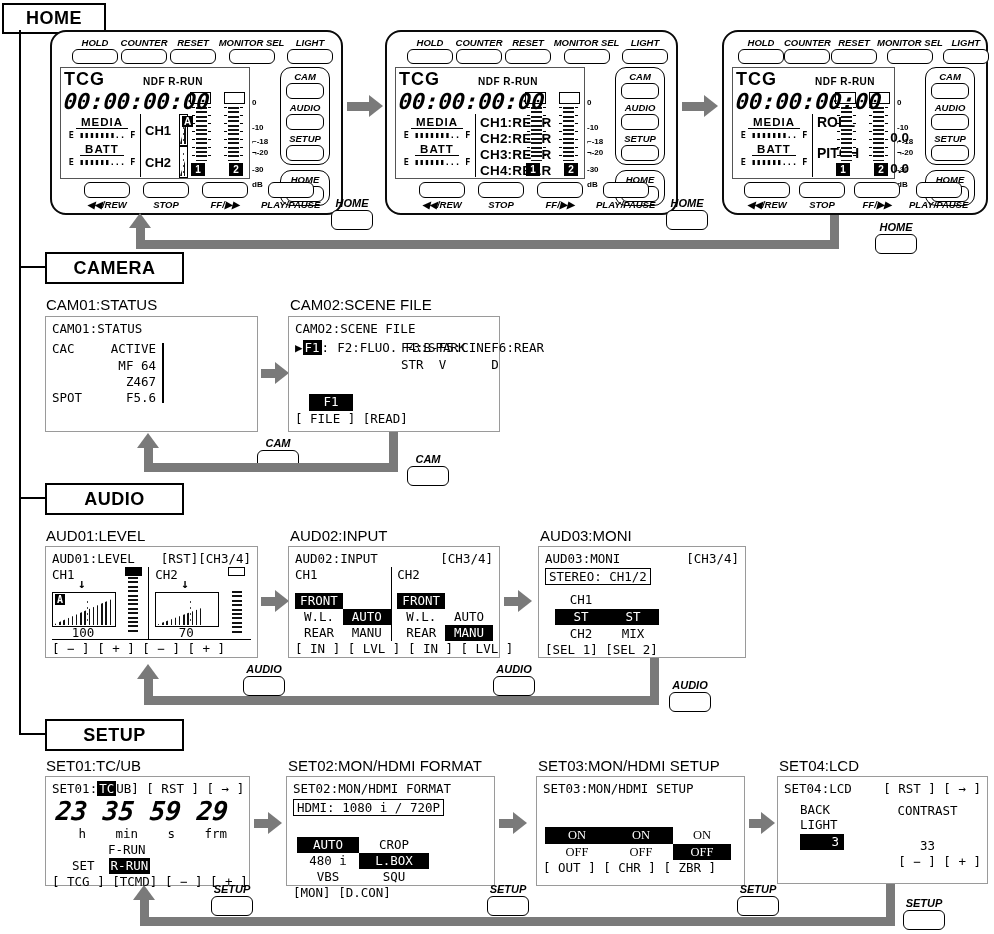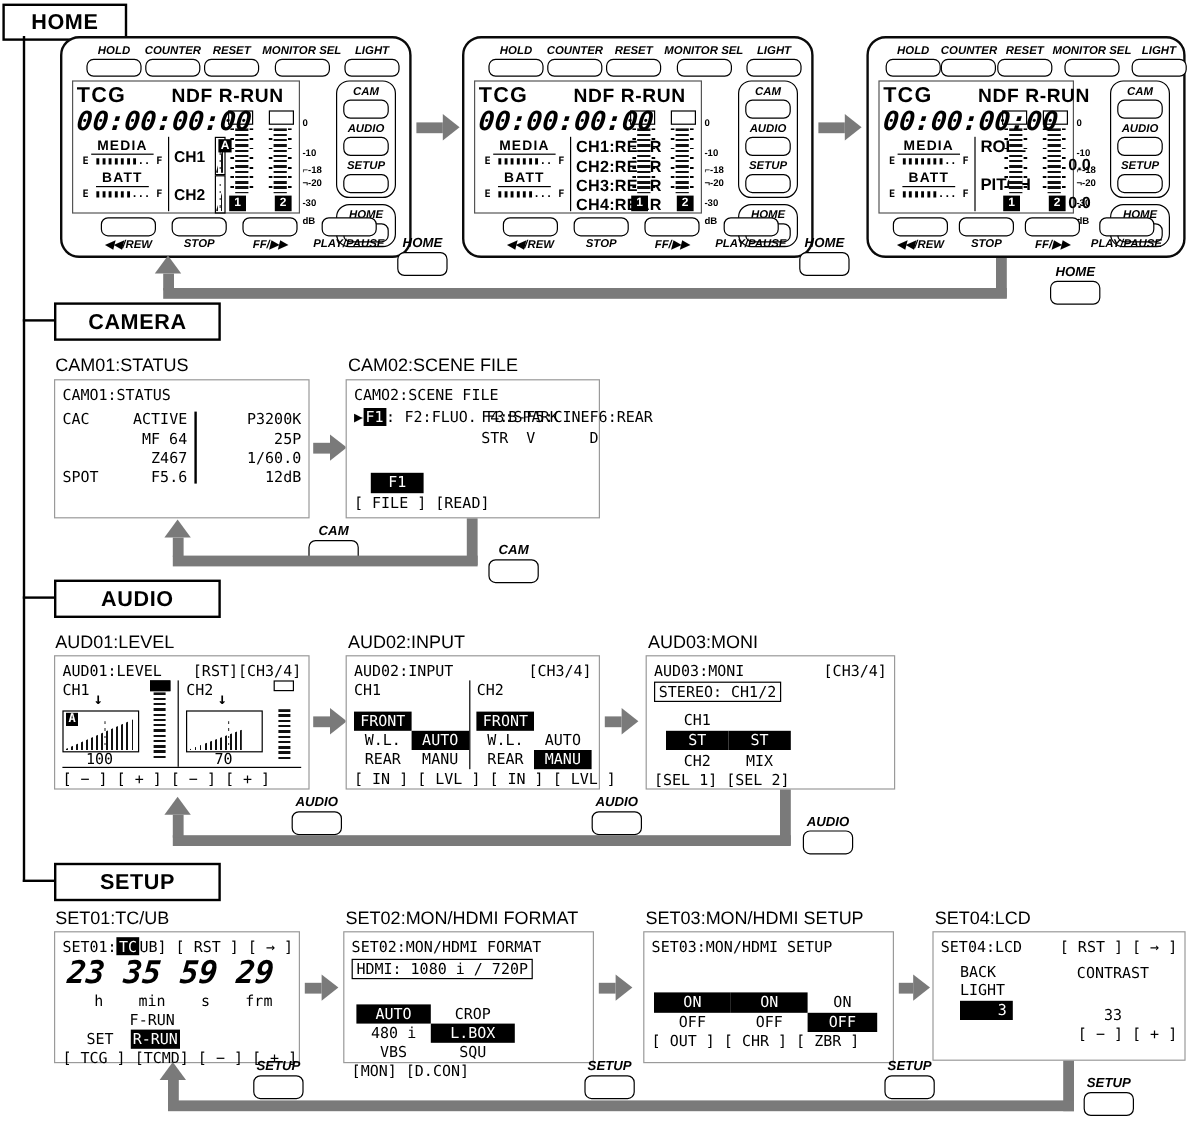--- a/index.html
+++ b/index.html
@@ -20,21 +20,21 @@
          padding:5px 8px 3px;box-sizing:border-box;}
   .btn{border:1.6px solid #000;border-radius:6px;background:#fff;box-sizing:border-box;}
   .stack{display:flex;flex-direction:column;align-items:center;gap:1px;}
   .blabel{font-size:9.5px;font-weight:bold;white-space:nowrap;font-style:italic;}
   .panel-top{display:flex;justify-content:space-between;align-items:flex-end;padding:0 0 3px 12px;}
   .top-btn{width:46px;height:15px;}
   .panel-mid{display:flex;flex:1;gap:2px;min-height:0;}
   .lcd{border:1.5px solid #555;flex:1;display:flex;flex-direction:column;padding:1px 3px;min-width:0;}
   .lcd-head{display:flex;align-items:baseline;}
   .mode{font-size:18px;font-weight:bold;letter-spacing:1px;}
-  .ndf{font-size:16px;font-weight:bold;margin-left:38px;letter-spacing:.5px;white-space:nowrap;text-align:center;}
+  .ndf{font-size:10px;font-weight:bold;margin-left:38px;letter-spacing:.5px;white-space:nowrap;text-align:center;}
   .lcd-grid{display:flex;flex:1;min-height:0;}
   .lcd-left{flex:1;display:flex;flex-direction:column;min-width:0;}
   .sevenseg{font-family:"DejaVu Sans Mono",monospace;font-style:italic;font-weight:bold;transform:skewX(-5deg);white-space:nowrap;}
   .tc-main{font-size:22px;letter-spacing:0;line-height:1.05;}
   .lcd-body{flex:1;display:flex;margin-top:1px;min-height:0;}
   .gaugecol{width:76px;border-right:1.5px solid #000;display:flex;flex-direction:column;align-items:center;padding-top:2px;}
   .glabel{font-size:11.5px;font-weight:bold;letter-spacing:1px;border-bottom:1.5px solid #000;padding:0 5px;}
   .gauge{font-family:"DejaVu Sans Mono",monospace;font-size:8.5px;font-weight:bold;margin:1px 0 3px;white-space:nowrap;}
   .centercol{flex:1;padding:0 0 0 4px;min-width:0;}
   .meterscol{width:58px;display:flex;flex-direction:column;align-items:center;padding-top:2px;}
@@ -116,21 +116,21 @@
   
   .s1-digits{font-size:26px;margin:1px 0 0 4px;line-height:1.05;}
   .s1-units{display:flex;width:178px;margin-left:8px;}
   .s1-units span{flex:1;text-align:center;}
   .s1-frun{margin-left:56px;}
   .s1-setrow{margin-left:20px;display:flex;gap:14px;}
   
   .s2-hdmi{margin:3px 0 20px;}
   .hdmi-box{border:1px solid #000;padding:0 3px;}
   .s2-grid{display:grid;grid-template-columns:62px 70px;margin-left:4px;text-align:center;}
-  .s3-grid{display:grid;grid-template-columns:64px 64px 58px;margin:30px 0 0 2px;text-align:center;}
+  .s3-grid{display:grid;grid-template-columns:64px 64px 58px;margin:30px 0 0 2px;text-align:center;font-family:Liberation Serif, serif;}
   
   .s4-grid{display:flex;margin-top:6px;}
   .s4-left{width:90px;display:flex;flex-direction:column;padding-left:16px;box-sizing:border-box;}
   .invblock{display:inline-block;background:#000;color:#fff;width:44px;text-align:right;padding-right:5px;margin-top:2px;box-sizing:border-box;}
   .s4-right{flex:1;display:flex;flex-direction:column;align-items:center;}
   .s4-right .val{margin-top:18px;}
   .s4-left .bl{line-height:1.15;}
   
   .retkey .blabel{font-size:11px;}
   .ret-btn{width:42px;height:20px;}
@@ -575,26 +575,20 @@
         <div class="c1-row">
             <span></span>
             <span>Z467</span>
           </div>
         <div class="c1-row">
             <span>SPOT</span>
             <span>F5.6</span>
           </div>
       </div>
       <div class="c1-div"></div>
-      <div class="c1-right">
-        <span>P3200K</span>
-        <span>25P</span>
-        <span>1/60.0</span>
-        <span>12dB</span>
-      </div>
     </div>
   </div>
 
   <div class="abs arrow-r" style="left:261px;top:362px;width:28px;height:22px;">
       <i class="ar-bar"></i>
       <i class="ar-head"></i>
     </div>
 
   <div class="abs scr-title" style="left:290px;top:296px;">CAM02:SCENE FILE</div>
   <div class="abs screen" style="left:288px;top:316px;width:212px;height:116px;">

